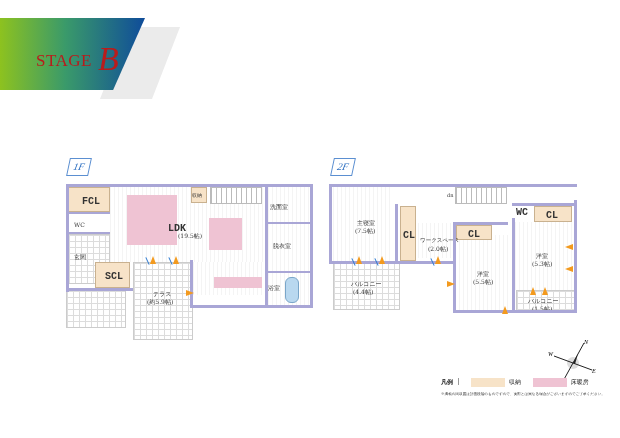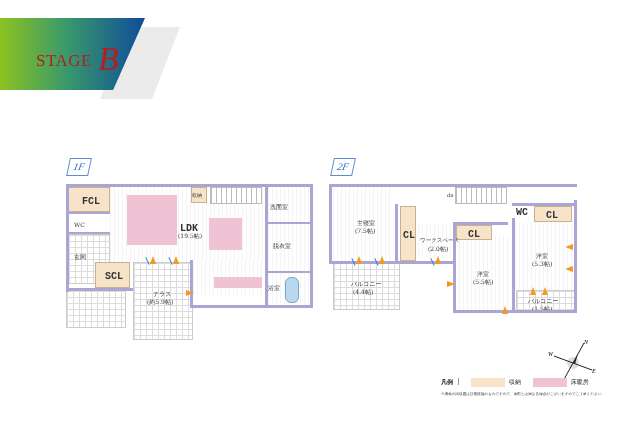--- a/index.html
+++ b/index.html
@@ -56,21 +56,21 @@
   <div class="lbl" style="left:192px;top:192px;font-size:5px;">収納</div>
 
   <div class="room heat" style="left:127px;top:195px;width:50px;height:50px;"></div>
   <div class="room heat" style="left:209px;top:218px;width:33px;height:32px;"></div>
   <div class="room heat" style="left:214px;top:277px;width:48px;height:11px;"></div>
 
   <div class="stairs" style="left:210px;top:187px;width:52px;height:17px;"></div>
 
   <div class="lbl" style="left:74px;top:221px;">WC</div>
   <div class="lbl" style="left:74px;top:253px;">玄関</div>
-  <div class="lbl b" style="left:180px;top:223px;">LDK</div>
+  <div class="lbl b" style="left:168px;top:223px;">LDK</div>
   <div class="lbl" style="left:178px;top:232px;">(19.5帖)</div>
   <div class="lbl" style="left:270px;top:203px;">洗面室</div>
   <div class="lbl" style="left:273px;top:242px;">脱衣室</div>
   <div class="lbl" style="left:268px;top:284px;">浴室</div>
   <div class="room" style="left:285px;top:277px;width:14px;height:26px;background:#b9d8ef;border-radius:6px;border:1px solid #7aa6c9;"></div>
   <div class="lbl" style="left:153px;top:290px;">テラス</div>
   <div class="lbl" style="left:147px;top:298px;">(約5.9帖)</div>
 
   <div class="wall" style="left:66px;top:184px;width:247px;height:3px;"></div>
   <div class="wall" style="left:66px;top:184px;width:3px;height:108px;"></div>

